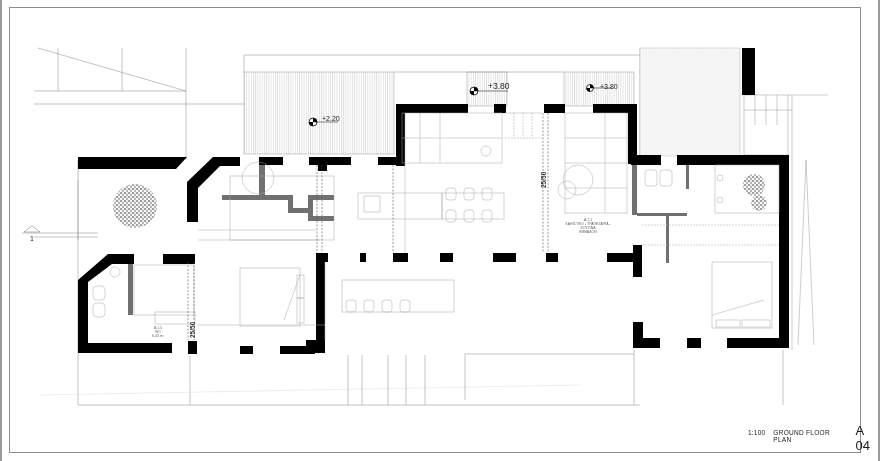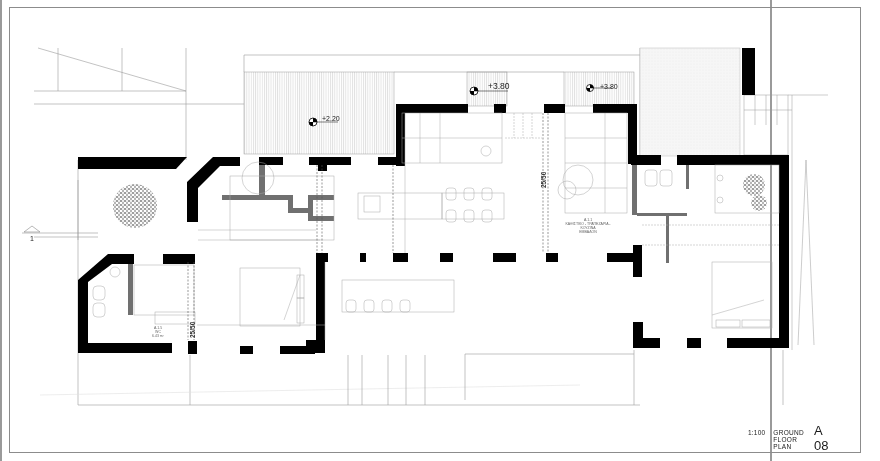--- a/index.html
+++ b/index.html
@@ -1,18 +1,18 @@
 <!DOCTYPE html>
 <html><head>
 <meta charset="utf-8">
 <style>
   html, body { margin: 0; padding: 0; background: #ffffff; }
   body { width: 880px; height: 461px; position: relative; overflow: hidden;
          font-family: "Liberation Sans", sans-serif; }
-  .sheet { position: absolute; left: 0; top: 0; width: 772px; height: 461px; }
+  .sheet { position: absolute; left: 0; top: 0; width: 880px; height: 461px; }
   .frame { position: absolute; left: 9px; top: 7px; width: 852px; height: 446px;
            border: 1px solid #8c8c8c; box-sizing: border-box; }
   .outer-left { position: absolute; left: 0; top: 0; width: 2px; height: 461px; background: #9a9a9a; }
   .outer-right { position: absolute; right: 0; top: 0; width: 2px; height: 461px; background: #9a9a9a; }
   svg.plan { position: absolute; left: 0; top: 0; }
   .title-block { position: absolute; left: 748px; top: 423px; height: 18px;
                  display: flex; align-items: baseline; gap: 8px; color: #1a1a1a; }
   .scale { font-size: 6.5px; letter-spacing: 0.2px; }
   .sheet-title { font-size: 6.5px; letter-spacing: 0.3px; }
   .sheet-num { font-size: 13px; margin-left: 2px; }
@@ -274,15 +274,15 @@
   </div>
   <div class="room-tag" style="left:146px; top:326px; width:24px;">
     <div>A.1.5</div>
     <div>WC</div>
     <div>6.43 m²</div>
   </div>
 
   <div class="title-block">
     <span class="scale">1:100</span>
     <span class="sheet-title">GROUND FLOOR PLAN</span>
-    <span class="sheet-num">A 08</span>
+    <span class="sheet-num">A 04</span>
   </div>
 </div>
 
 </body></html>

